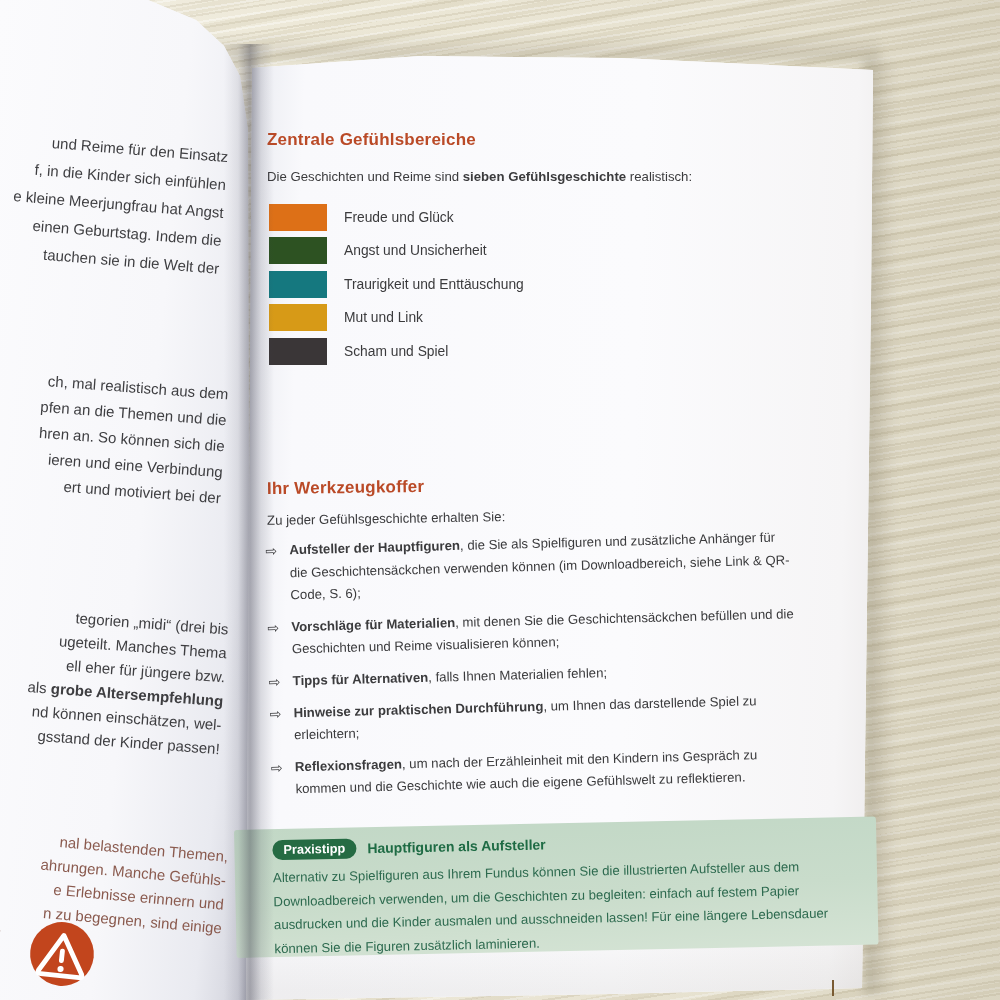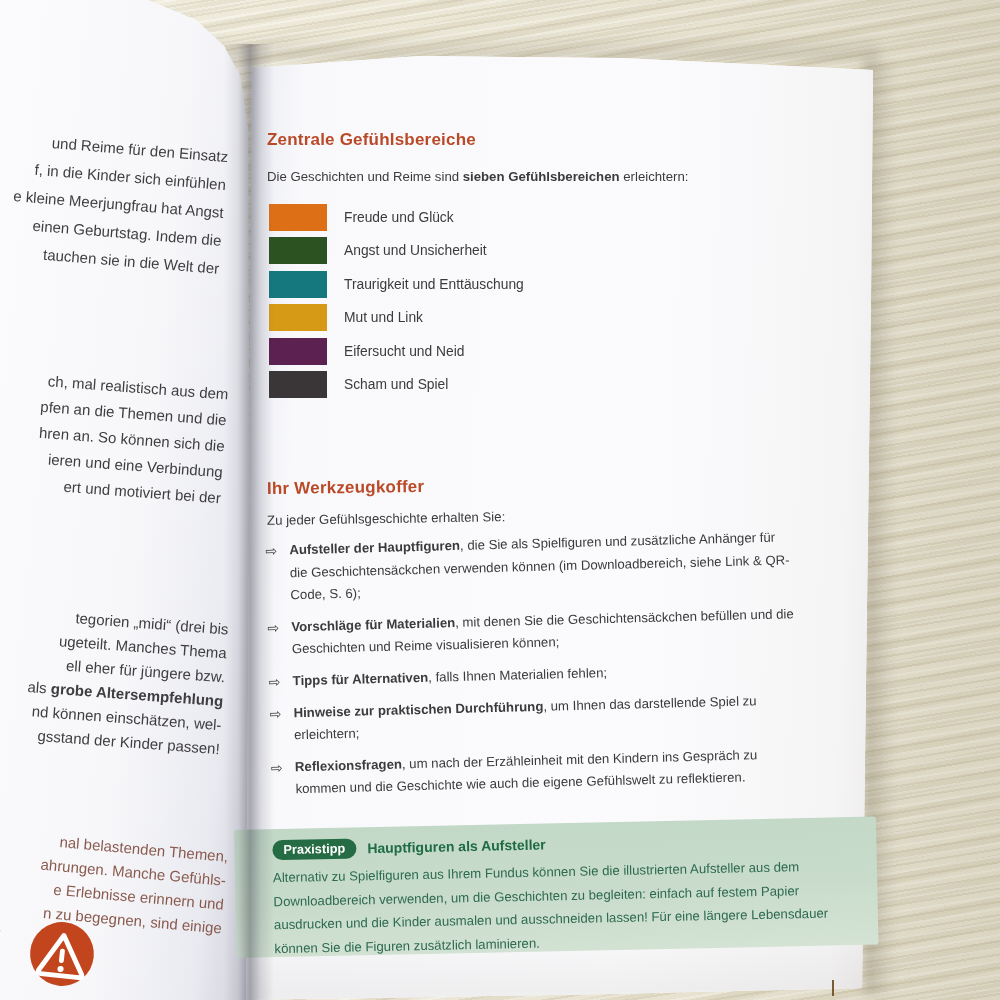--- a/index.html
+++ b/index.html
@@ -117,42 +117,38 @@
       <path d="M32 14.5 L52.5 49.5 Q54 52.5 50 52.5 L14 52.5 Q10 52.5 11.5 49.5 Z" fill="none" stroke="#ffffff" stroke-width="4.6" stroke-linejoin="round"></path>
       <rect x="29.8" y="27" width="4.6" height="13.5" rx="2.3" fill="#ffffff"></rect>
       <circle cx="32.1" cy="46.2" r="2.9" fill="#ffffff"></circle>
     </svg>
   </div>
 
   <div class="rp">
 
     <div class="h h1">Zentrale Gefühlsbereiche</div>
 
-    <div class="intro"><span>Die Geschichten und Reime sind </span><b>sieben Gefühlsbereichen</b><span> erleichtern:</span></div>
+    <div class="intro"><span>Die Geschichten und Reime sind </span><b>sieben Gefühlsgeschichte</b><span> realistisch:</span></div>
 
     <div class="legend">
       <div class="lrow">
         <div class="chip" style="background: rgb(221, 112, 23);"></div>
         <span>Freude und Glück</span>
       </div>
       <div class="lrow">
         <div class="chip" style="background: rgb(45, 82, 34);"></div>
         <span>Angst und Unsicherheit</span>
       </div>
       <div class="lrow">
         <div class="chip" style="background: rgb(21, 120, 127);"></div>
         <span>Traurigkeit und Enttäuschung</span>
       </div>
       <div class="lrow">
         <div class="chip" style="background: rgb(215, 154, 23);"></div>
         <span>Mut und Link</span>
-      </div>
-      <div class="lrow">
-        <div class="chip" style="background: rgb(92, 33, 80);"></div>
-        <span>Eifersucht und Neid</span>
       </div>
       <div class="lrow">
         <div class="chip" style="background: rgb(58, 54, 55);"></div>
         <span>Scham und Spiel</span>
       </div>
     </div>
 
     <div class="h h2">Ihr Werkzeugkoffer</div>
     <div class="intro2">Zu jeder Gefühlsgeschichte erhalten Sie:</div>
 

